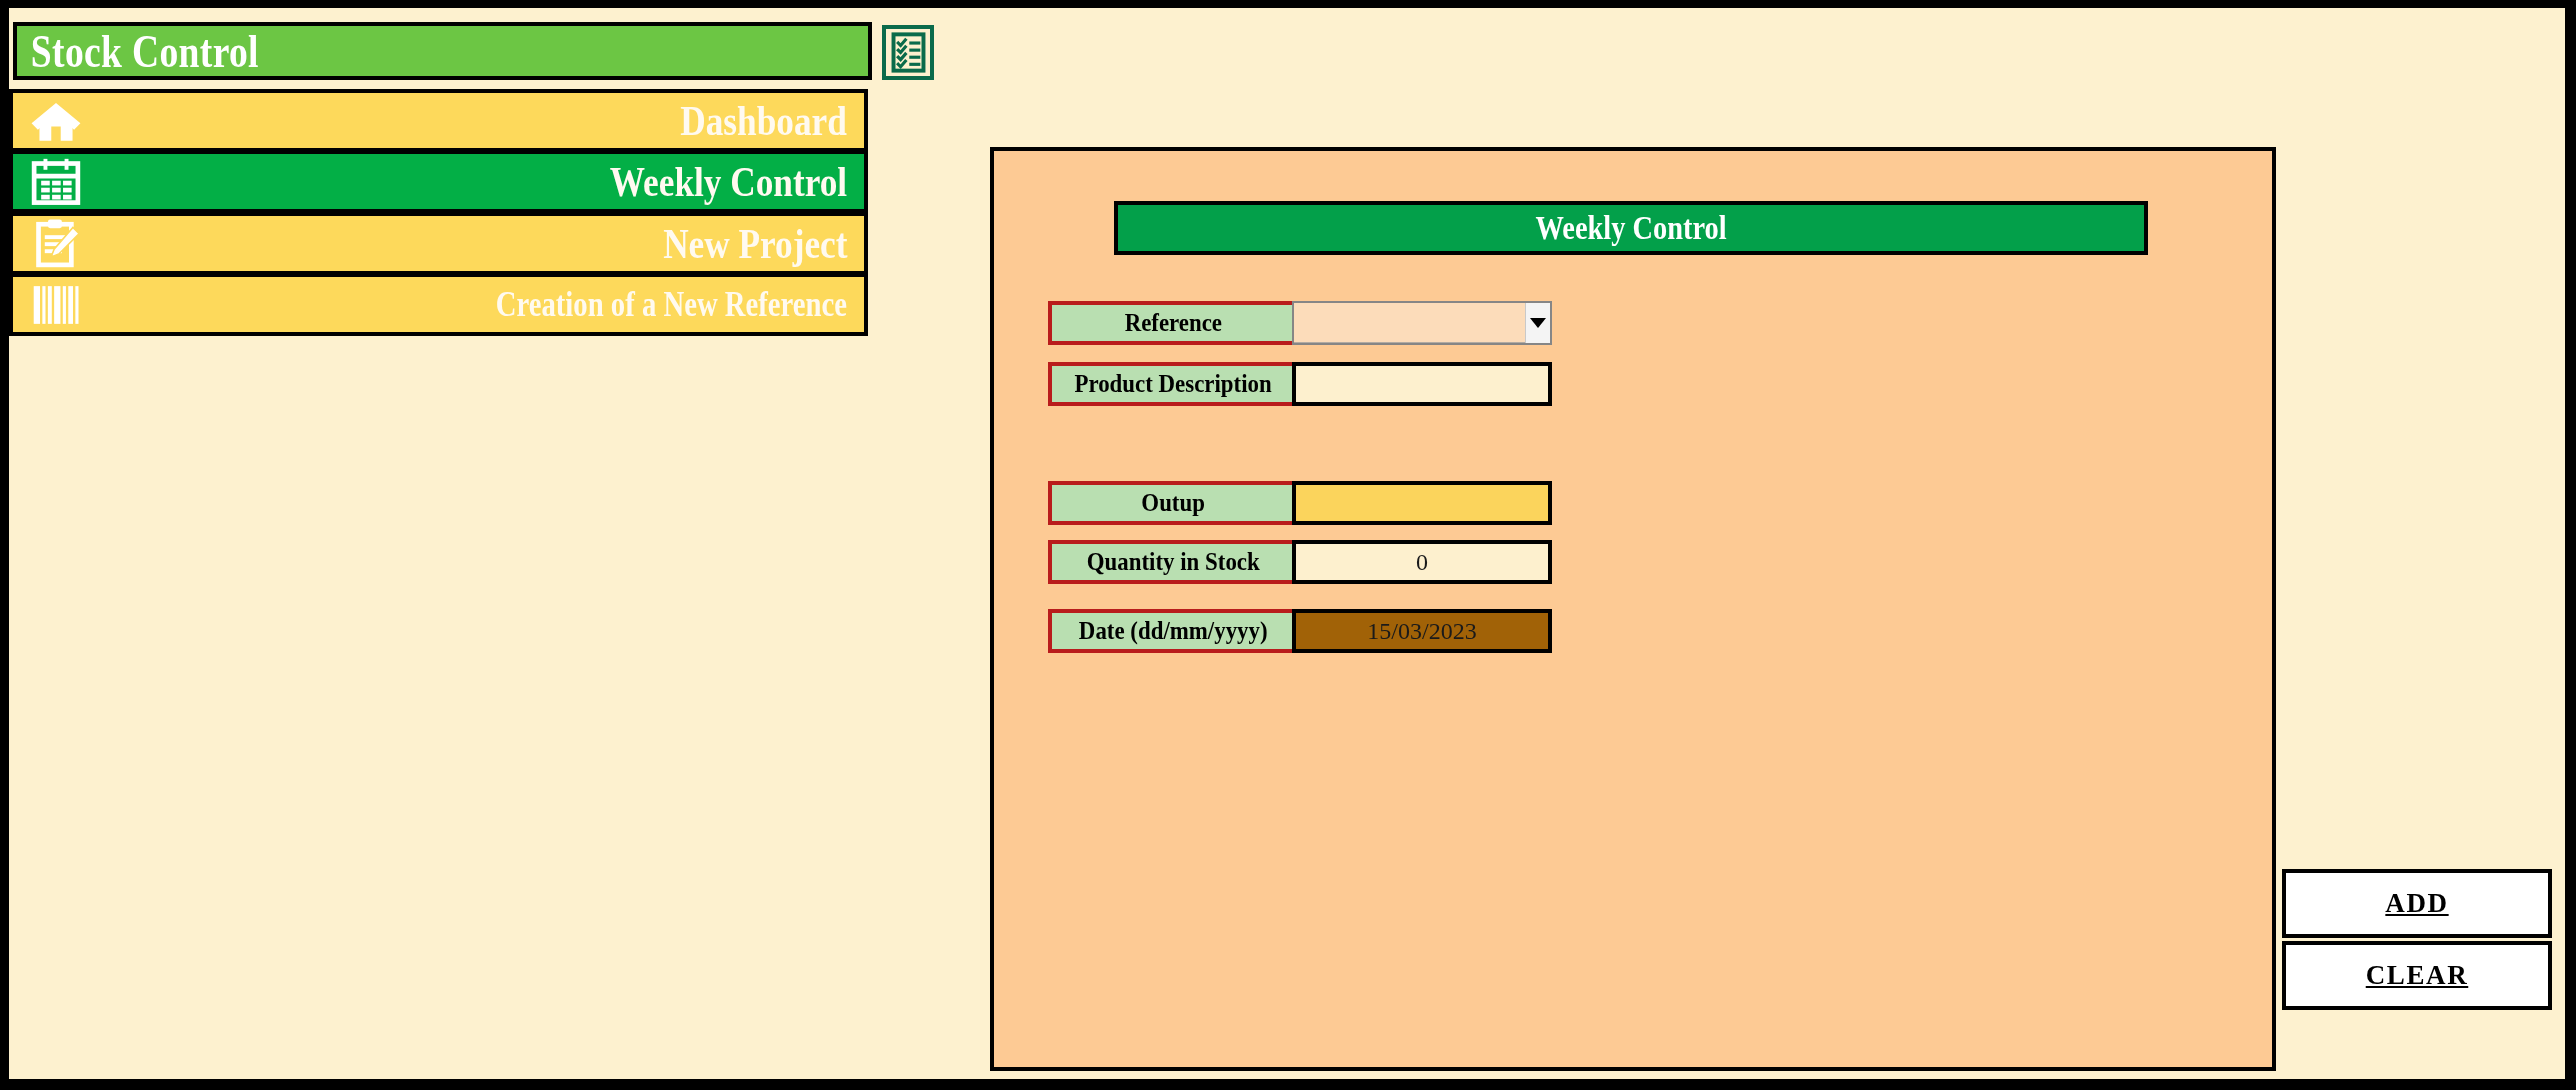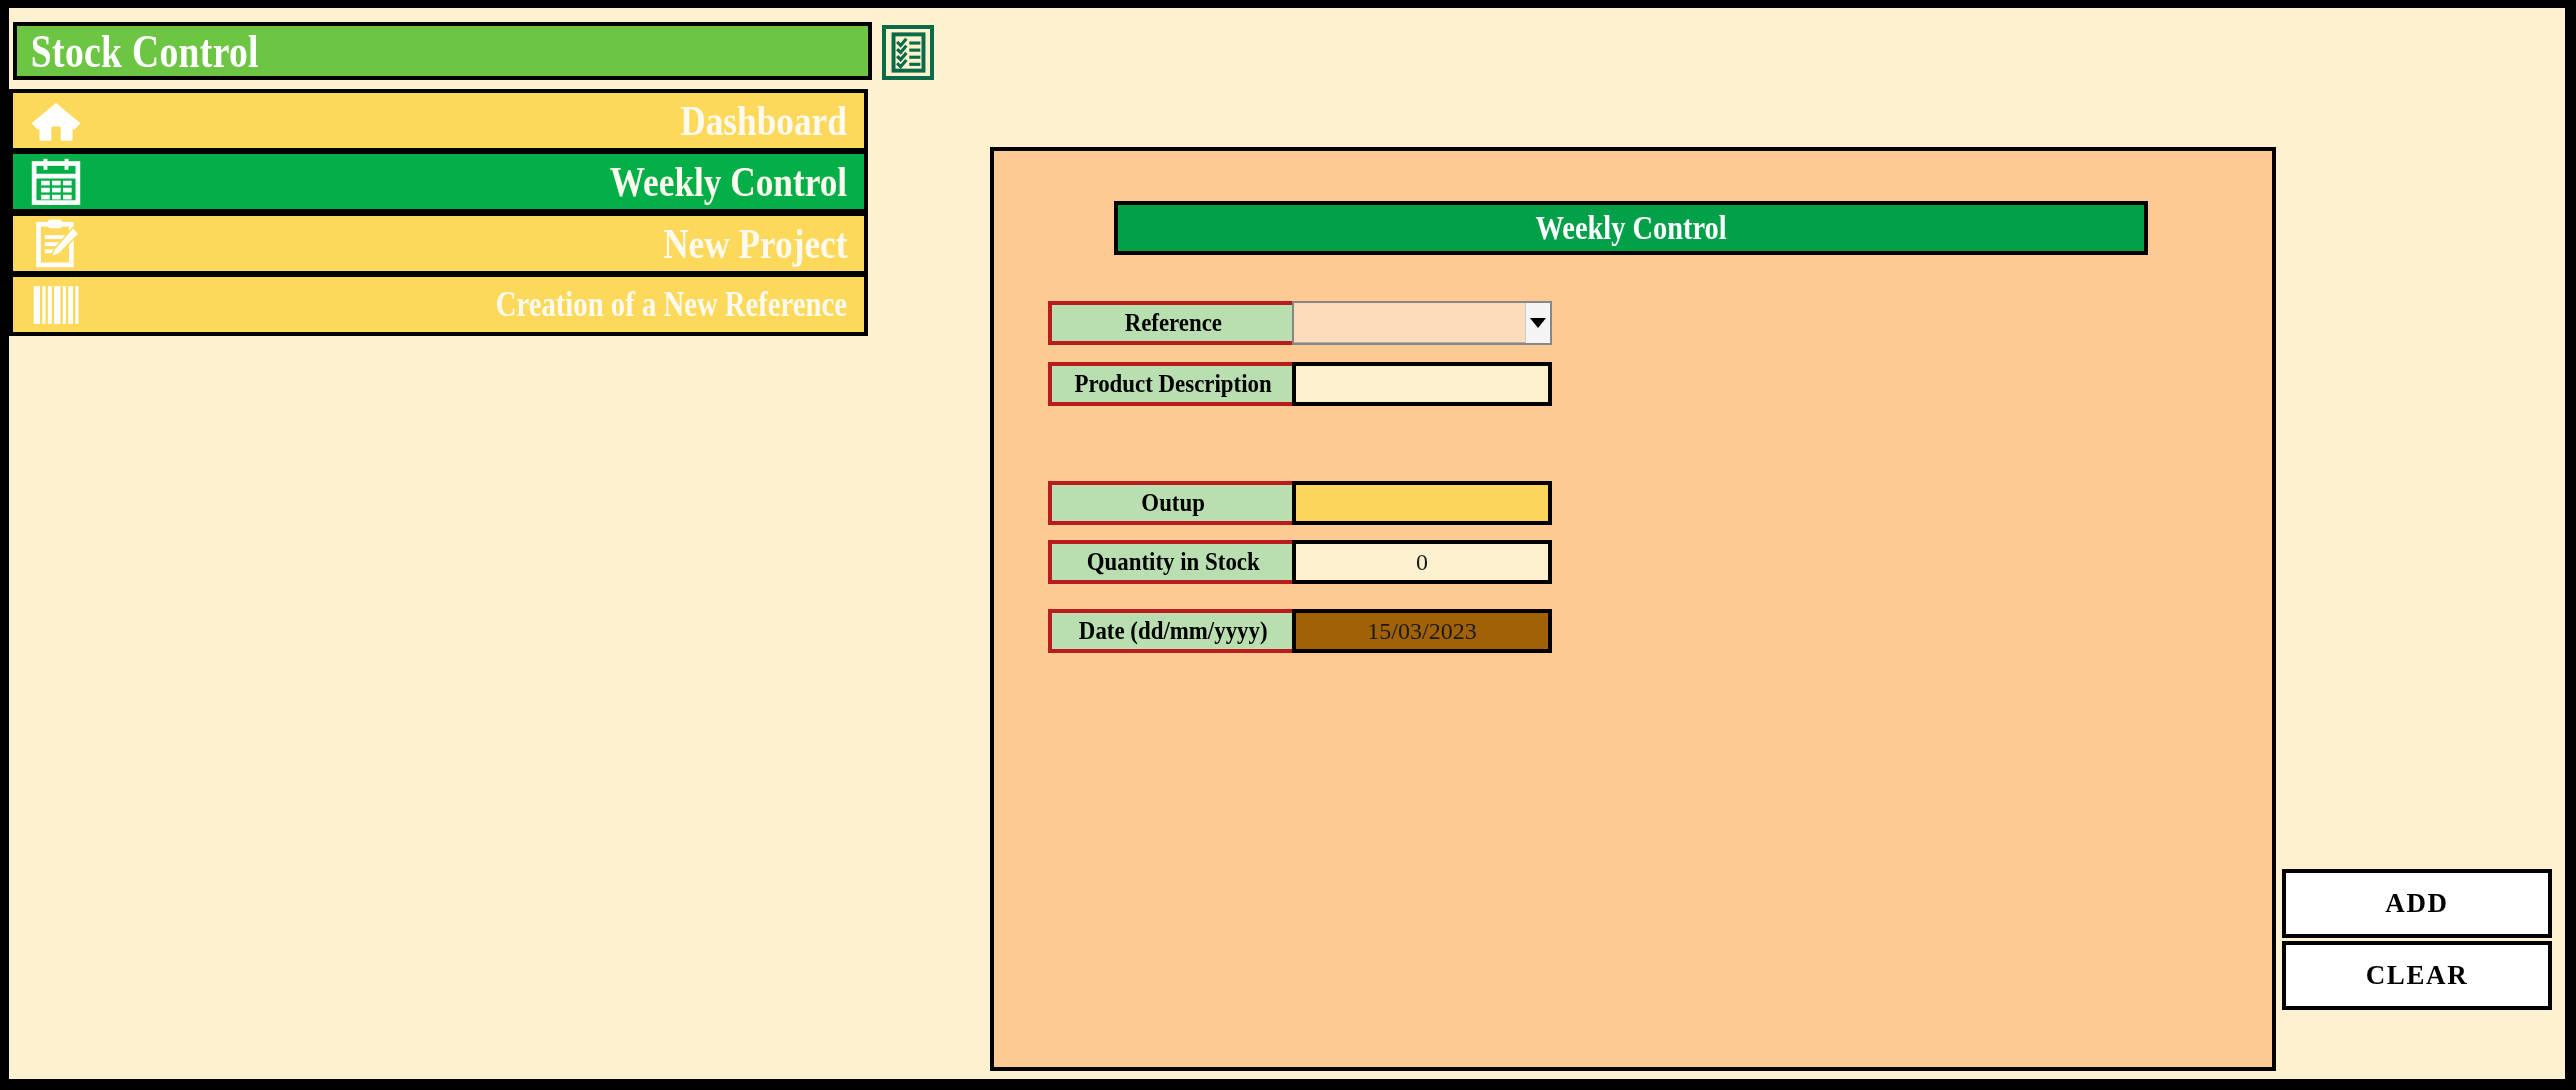--- a/index.html
+++ b/index.html
@@ -121,20 +121,21 @@
   #btns{position:absolute;left:2273px;top:861px;width:276px;}
   .btn{
     width:270px;height:69px;background:#ffffff;
     border:4px solid #000;box-sizing:border-box;
     display:flex;align-items:center;justify-content:center;
     margin-bottom:3.2px;
   }
   .btn span{
     font-size:27px;font-weight:700;color:#000;letter-spacing:1.6px;
     font-family:"Liberation Serif", serif;
+    text-decoration:underline;
   }
 </style>
 </head>
 <body>
 
 <div id="app">
 
   <div id="sidebar">
 
     <div class="title-bar">

